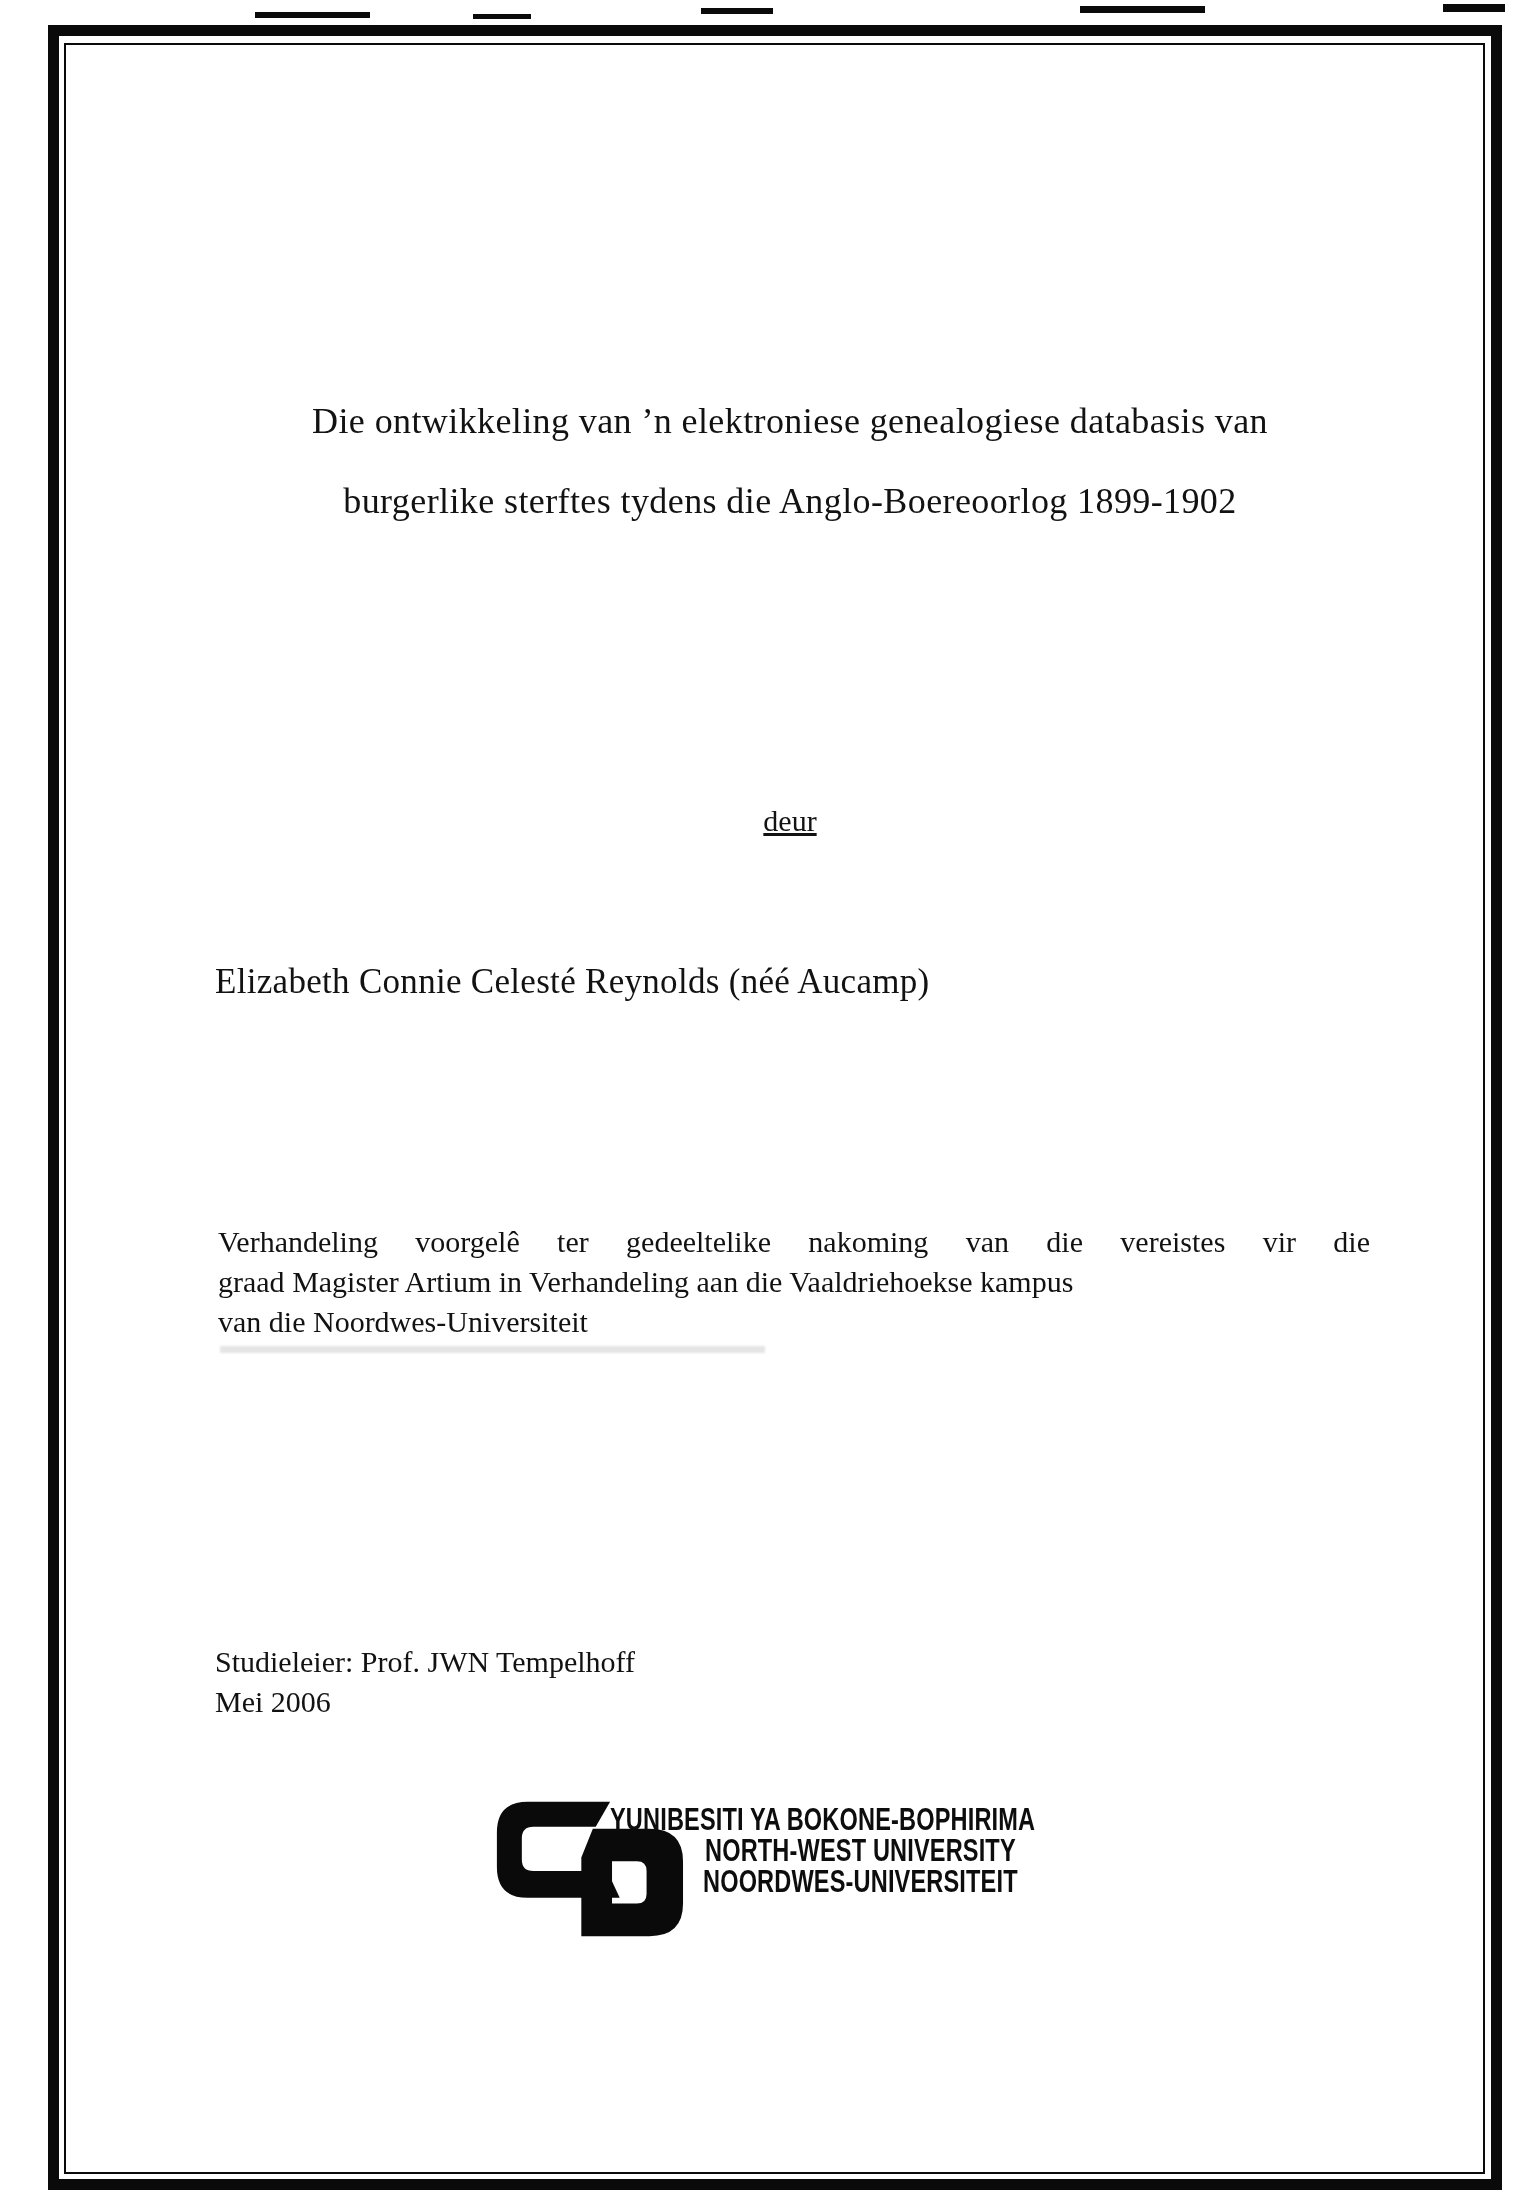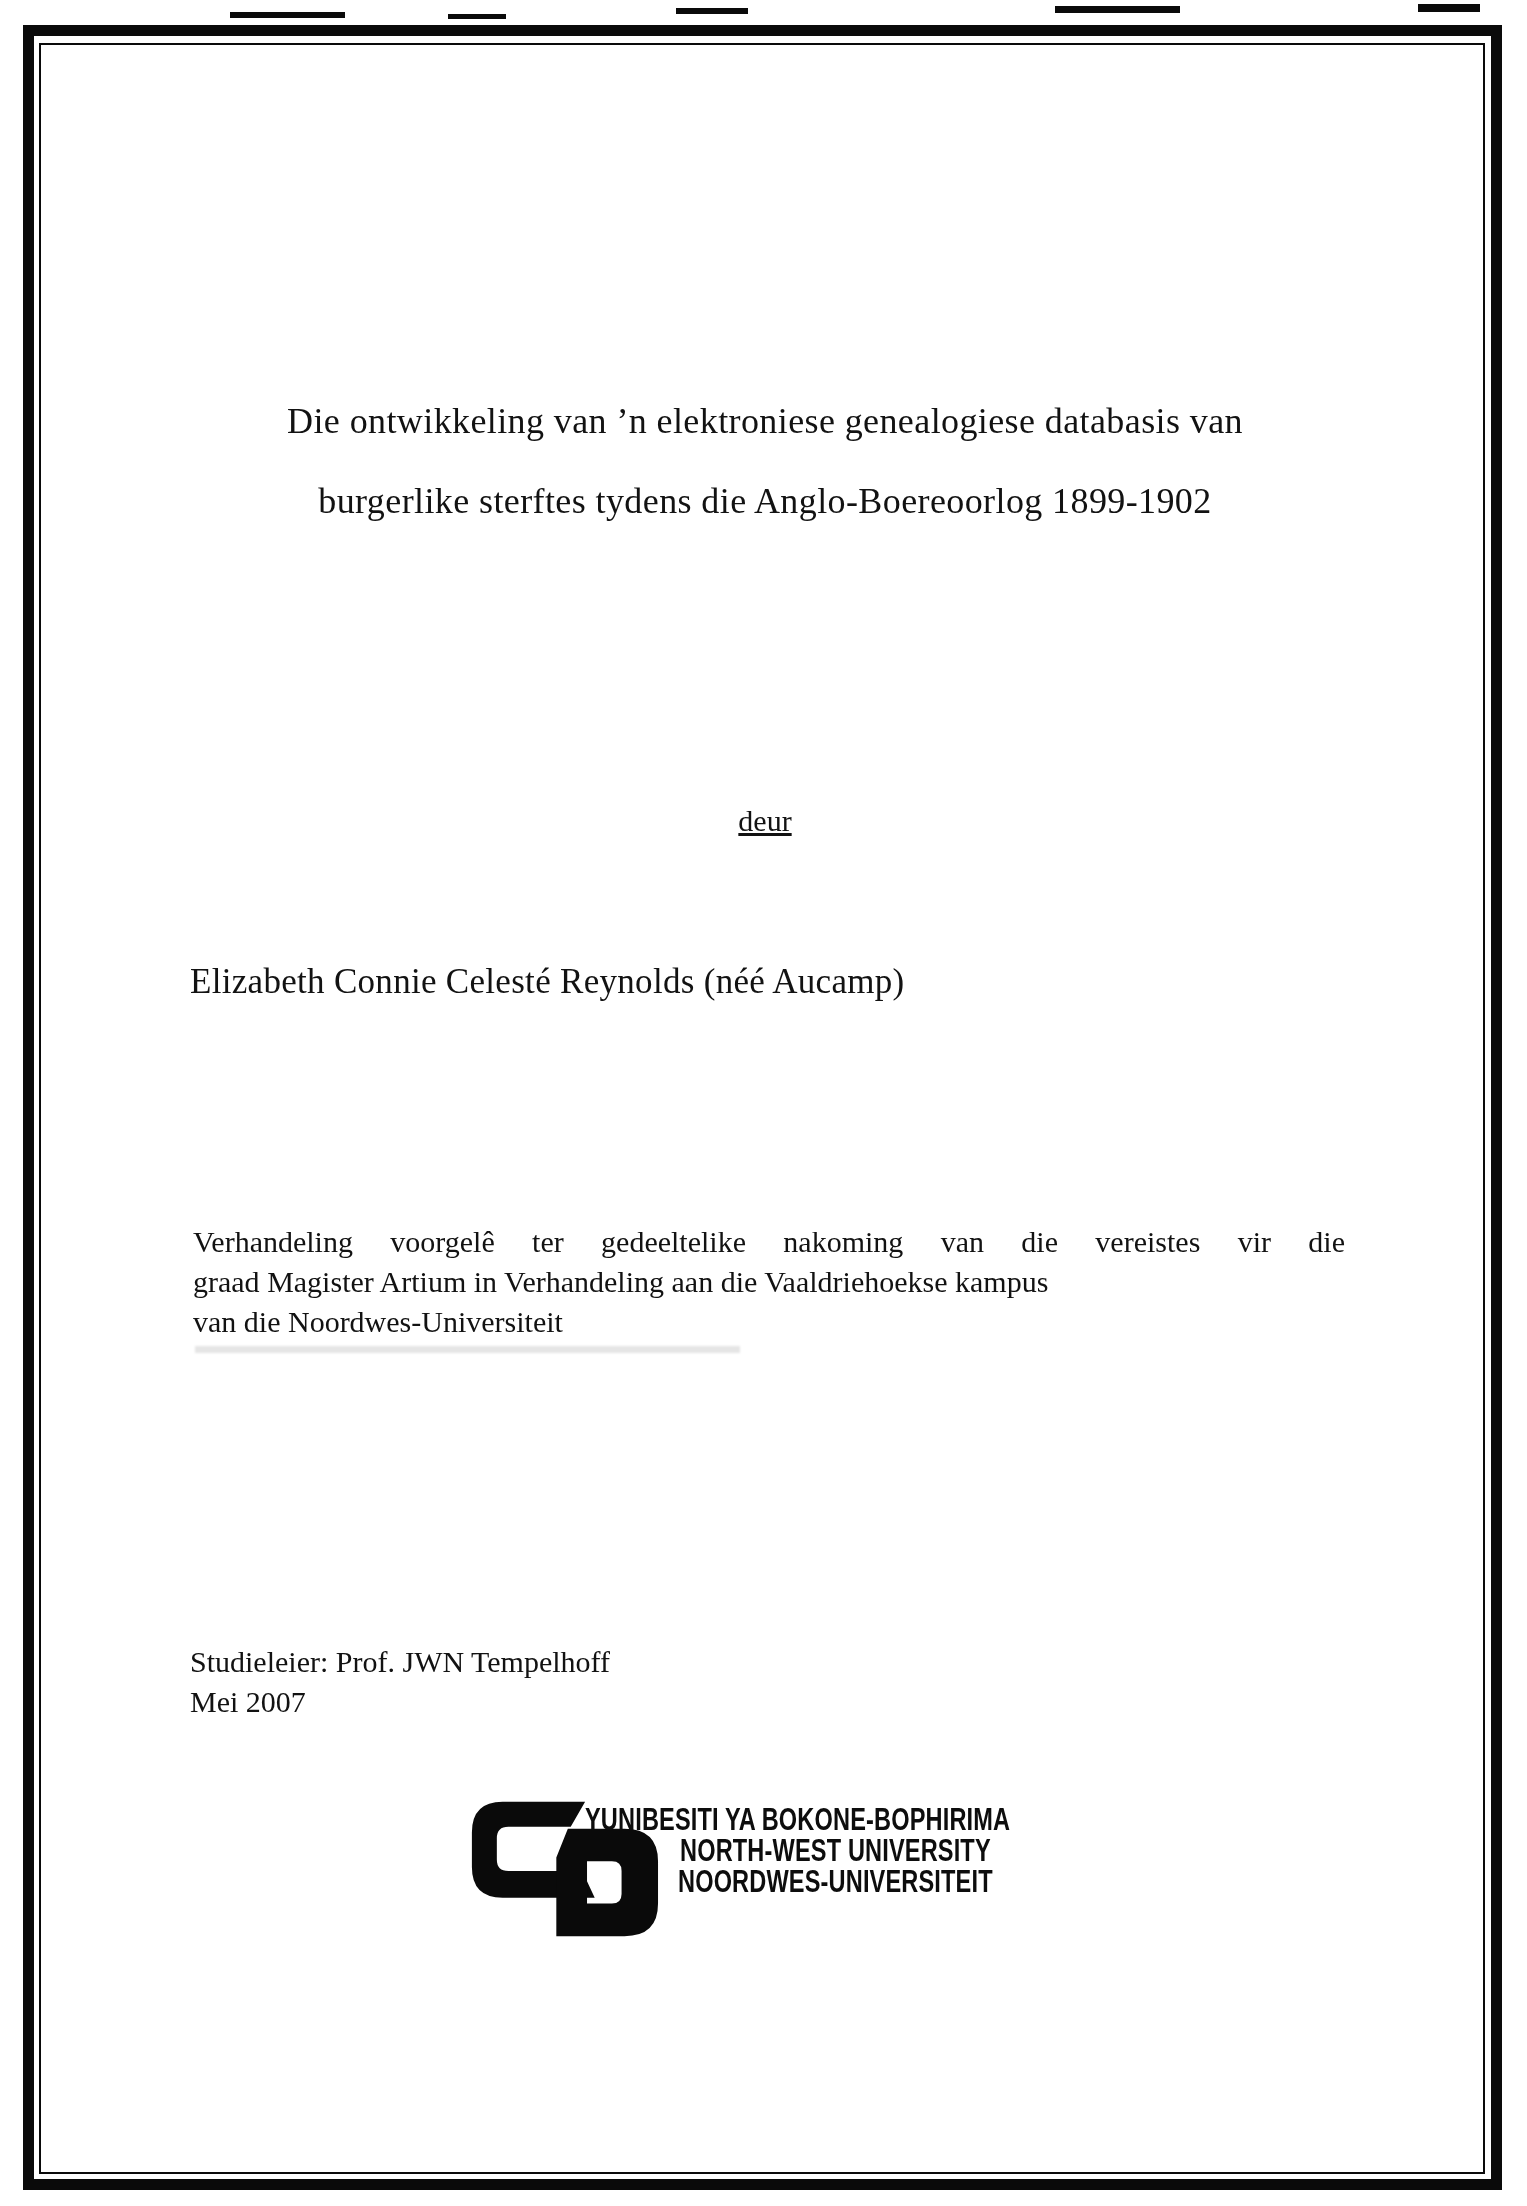--- a/index.html
+++ b/index.html
@@ -4,21 +4,21 @@
 <style>
   html, body { margin: 0; padding: 0; }
   body {
     width: 1527px; height: 2206px;
     background: #ffffff;
     font-family: "Liberation Serif", serif;
     color: #121212;
     position: relative;
     overflow: hidden;
   }
-  .page { position: absolute; inset: 0; }
+  .page { position: absolute; inset: 0; margin-left: 25px; }
 
   
   .frame-outer {
     position: absolute;
     left: 23px; top: 25px; right: 25px; bottom: 16px;
     border: 11px solid #0a0a0a;
   }
   .frame-inner {
     position: absolute;
     left: 5px; top: 7px; right: 6px; bottom: 5px;
@@ -116,21 +116,21 @@
   <div class="author-line">Elizabeth Connie Celesté Reynolds (néé Aucamp)</div>
 
   <div class="statement">
     <div class="l1">Verhandeling voorgelê ter gedeeltelike nakoming van die vereistes vir die</div>
     <div class="l2"><span>graad </span><span class="italic">Magister Artium</span><span> in Verhandeling aan die Vaaldriehoekse kampus</span></div>
     <div class="l3">van die Noordwes-Universiteit</div>
   </div>
 
   <div class="supervisor-block">
     <div>Studieleier: Prof. JWN Tempelhoff</div>
-    <div>Mei 2007</div>
+    <div>Mei 2006</div>
   </div>
 
   <svg class="logo-mark" viewBox="0 0 200 148" xmlns="http://www.w3.org/2000/svg" aria-hidden="true">
     <path fill="#0a0a0a" d="M 36 4 L 122 4 L 107 30 L 42 30 Q 30 30 30 42 L 30 64 Q 30 76 42 76 L 119 76 L 132 104 L 36 104 Q 4 104 4 72 L 4 36 Q 4 4 36 4 Z"></path>
     <path fill="#0a0a0a" fill-rule="evenodd" d="M 104 32 L 163 32 Q 198 32 198 66 L 198 110 Q 198 144 163 144 L 92 144 L 92 62 Z M 124 66 L 150 66 Q 160 66 160 76 L 160 100 Q 160 110 150 110 L 124 110 Z"></path>
   </svg>
 
   <div class="logo-line logo-l1">YUNIBESITI YA BOKONE-BOPHIRIMA</div>
   <div class="logo-line logo-l2">NORTH-WEST UNIVERSITY</div>
   <div class="logo-line logo-l3">NOORDWES-UNIVERSITEIT</div>

